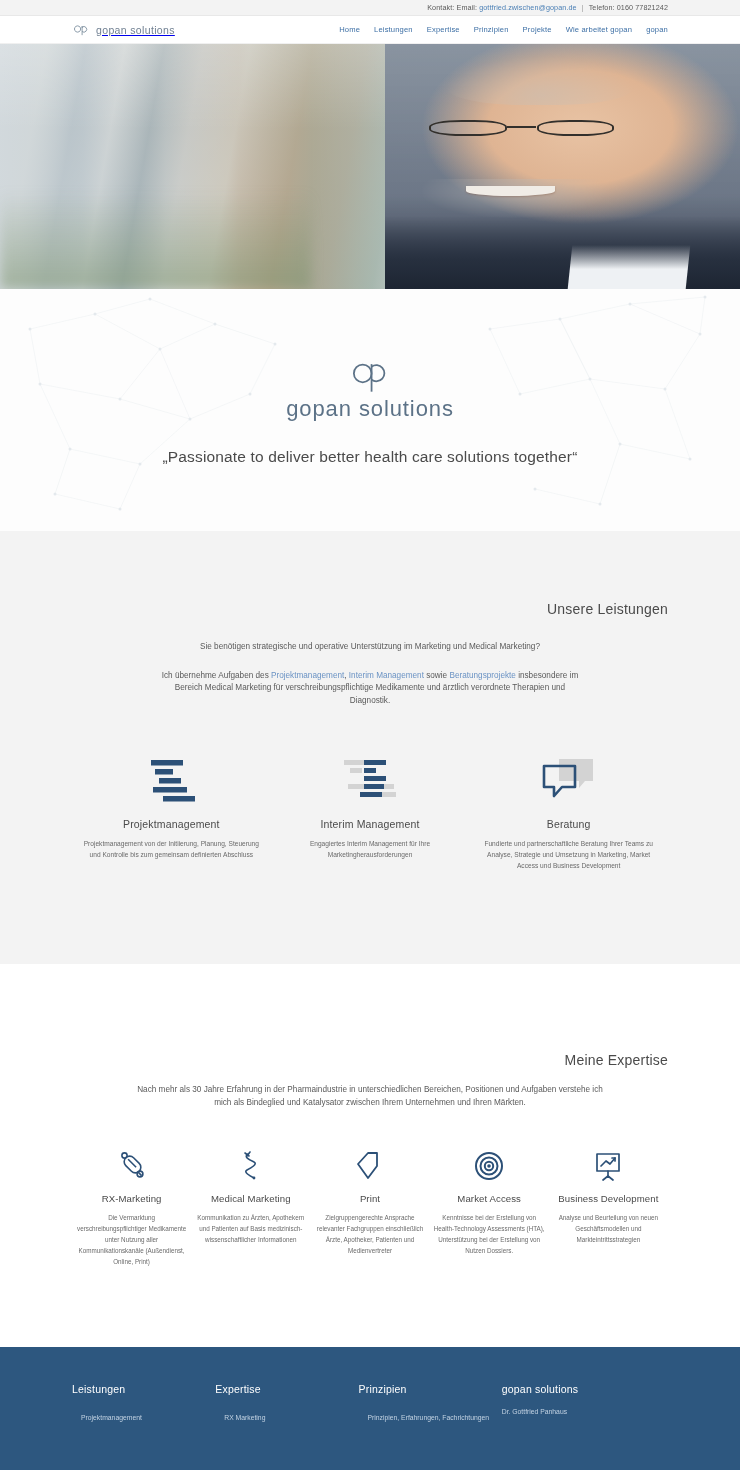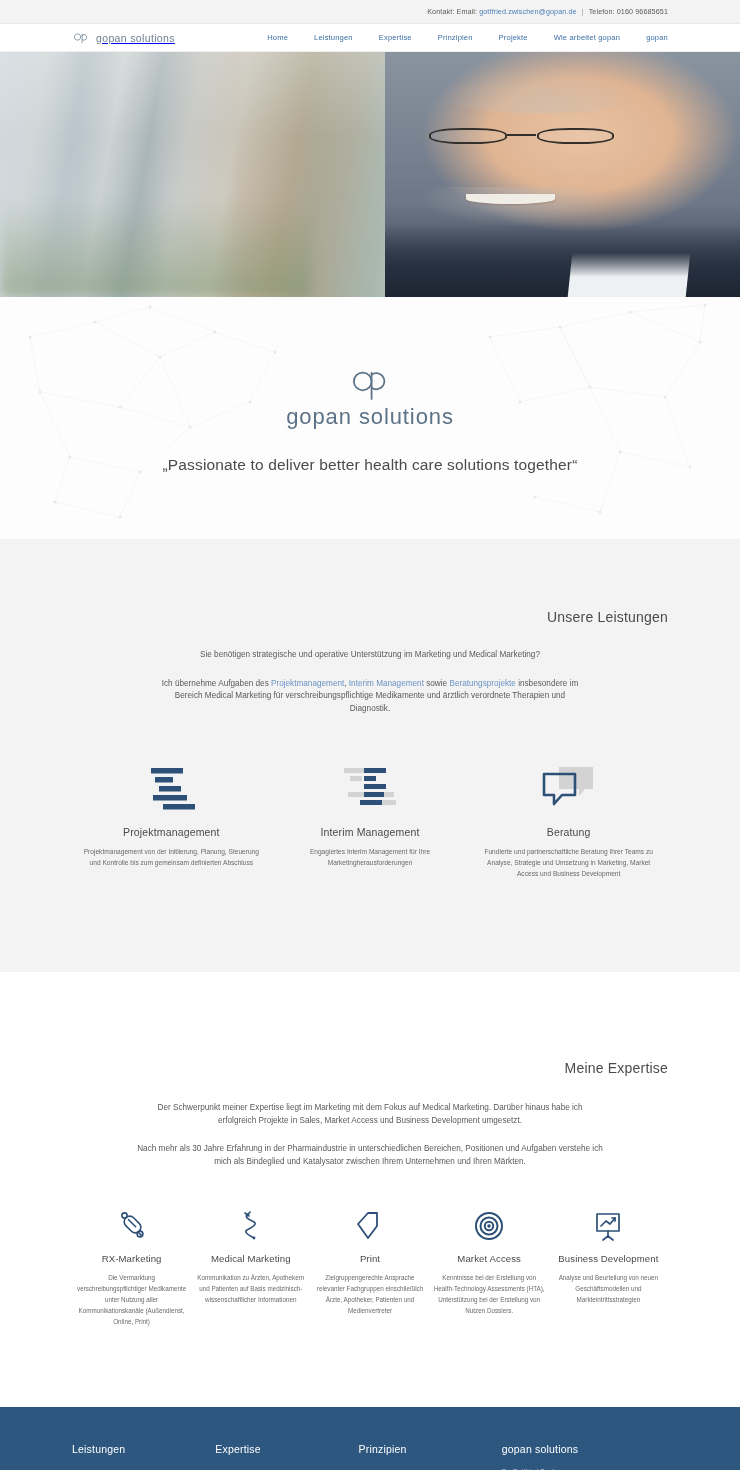--- a/index.html
+++ b/index.html
@@ -6,21 +6,21 @@
   html, body { width: 740px; }
   body {
     font-family: "Liberation Sans", sans-serif;
     background: #ffffff;
     color: #4a4a4a;
     -webkit-font-smoothing: antialiased;
   }
 
   
   .topbar {
-    height: 24px;
+    height: 16px;
     background: #f3f3f3;
     border-bottom: 1px solid #e8e8e8;
     display: flex;
     align-items: center;
     justify-content: flex-end;
     padding-right: 72px;
     font-size: 7.2px;
     color: #5a5a5a;
     letter-spacing: .1px;
   }
@@ -37,21 +37,21 @@
     border-bottom: 1px solid #f0f0f0;
   }
   .logo { display: flex; align-items: center; gap: 5px; }
   .logo-mark { width: 19px; height: 15px; display: block; }
   .logo-text {
     font-size: 10.5px;
     color: #6f7f91;
     letter-spacing: .35px;
     font-weight: 300;
   }
-  .nav { margin-left: auto; display: flex; align-items: flex-start; gap: 26px; }
+  .nav { margin-left: auto; display: flex; align-items: flex-start; gap: 14px; }
   .nav-item {
     font-size: 7.6px;
     color: #3d6fa5;
     text-decoration: none;
     letter-spacing: .15px;
     white-space: nowrap;
   }
 
   
   .hero {
@@ -218,21 +218,21 @@
   }
   .f-line { font-size: 6.8px; color: #c3d3e3; line-height: 1.72; }
 </style>
 </head>
 <body>
 
 <div class="topbar">
   <span>Kontakt: Email:</span>&nbsp;
   <a href="#">gottfried.zwischen@gopan.de</a>
   <span class="sep">|</span>
-  <span>Telefon: 0160 96685651</span>
+  <span>Telefon: 0160 77821242</span>
 </div>
 
 <div class="header">
   <a class="logo" href="#">
     <svg class="logo-mark" viewBox="0 0 38 30">
       <path d="M14 8.5a6.2 6.2 0 1 0 0 11 6.2 6.2 0 0 0 0-11z" fill="none" stroke="#6f8394" stroke-width="1.6"></path>
       <path d="M20.2 8.8v17.5" fill="none" stroke="#6f8394" stroke-width="1.6"></path>
       <path d="M20.2 10.4a5.6 5.6 0 1 1 0 8.6" fill="none" stroke="#6f8394" stroke-width="1.6"></path>
       <path d="M20.2 8.5v3" fill="none" stroke="#6f8394" stroke-width="1.6"></path>
     </svg>
@@ -370,21 +370,20 @@
       </div>
       <div class="svc-name">Beratung</div>
       <div class="svc-desc">Fundierte und partnerschaftliche Beratung Ihrer Teams zu Analyse, Strategie und Umsetzung in Marketing, Market Access und Business Development</div>
     </div>
 
   </div>
 </div>
 
 <div class="section sec-white exp-wrap">
   <h2 class="sec-title">Meine Expertise</h2>
-  <p class="sec-lead" style="margin-top:26px;max-width:460px;">Der Schwerpunkt meiner Expertise liegt im Marketing mit dem Fokus auf Medical Marketing. Darüber hinaus habe ich erfolgreich Projekte in Sales, Market Access und Business Development umgesetzt.</p>
   <p class="sec-lead" style="margin-top:16px;max-width:480px;">Nach mehr als 30 Jahre Erfahrung in der Pharmaindustrie in unterschiedlichen  Bereichen, Positionen und Aufgaben verstehe ich mich als Bindeglied und Katalysator zwischen Ihrem Unternehmen und Ihren Märkten.</p>
 
   <div class="exp-grid">
 
     <div class="exp">
       <div class="exp-icon">
         <svg width="32" height="32" viewBox="0 0 32 32">
           <g fill="none" stroke="#2c5077" stroke-width="1.6">
             <rect x="7" y="9" width="19" height="11" rx="5.5" transform="rotate(45 16.5 14.5)"></rect>
             <path d="M12.1 9.3 L20.1 17.3"></path>

